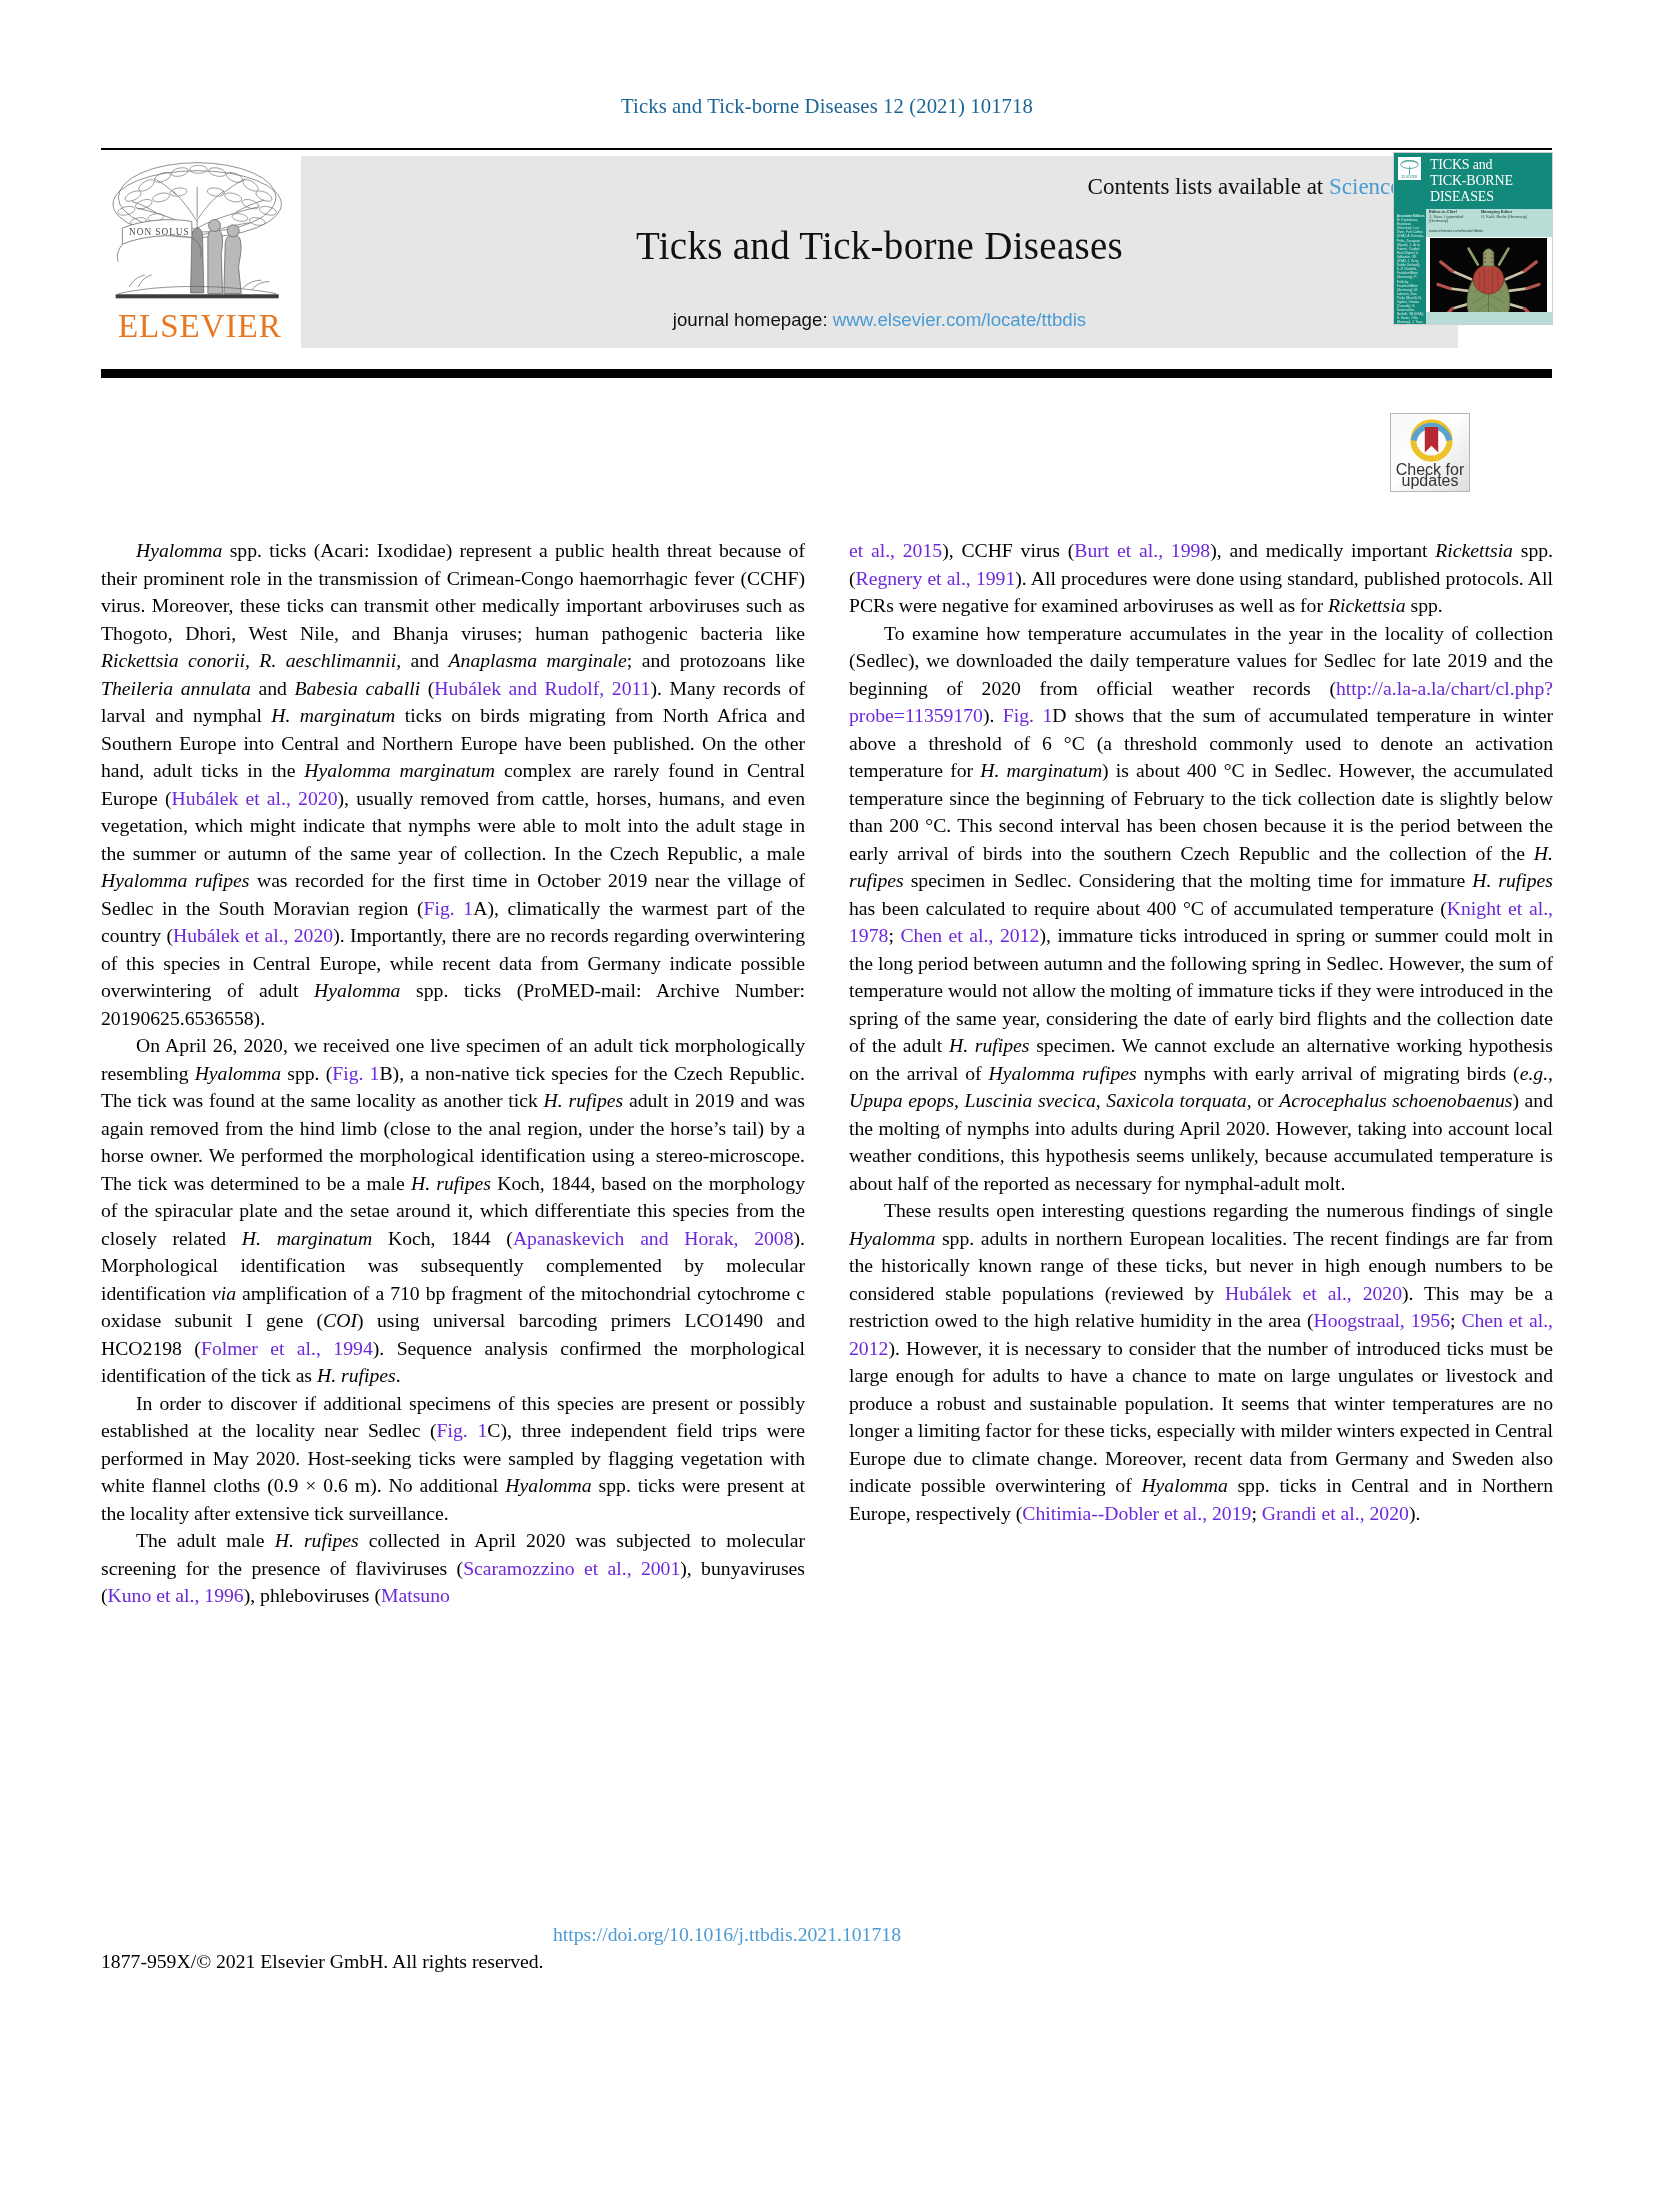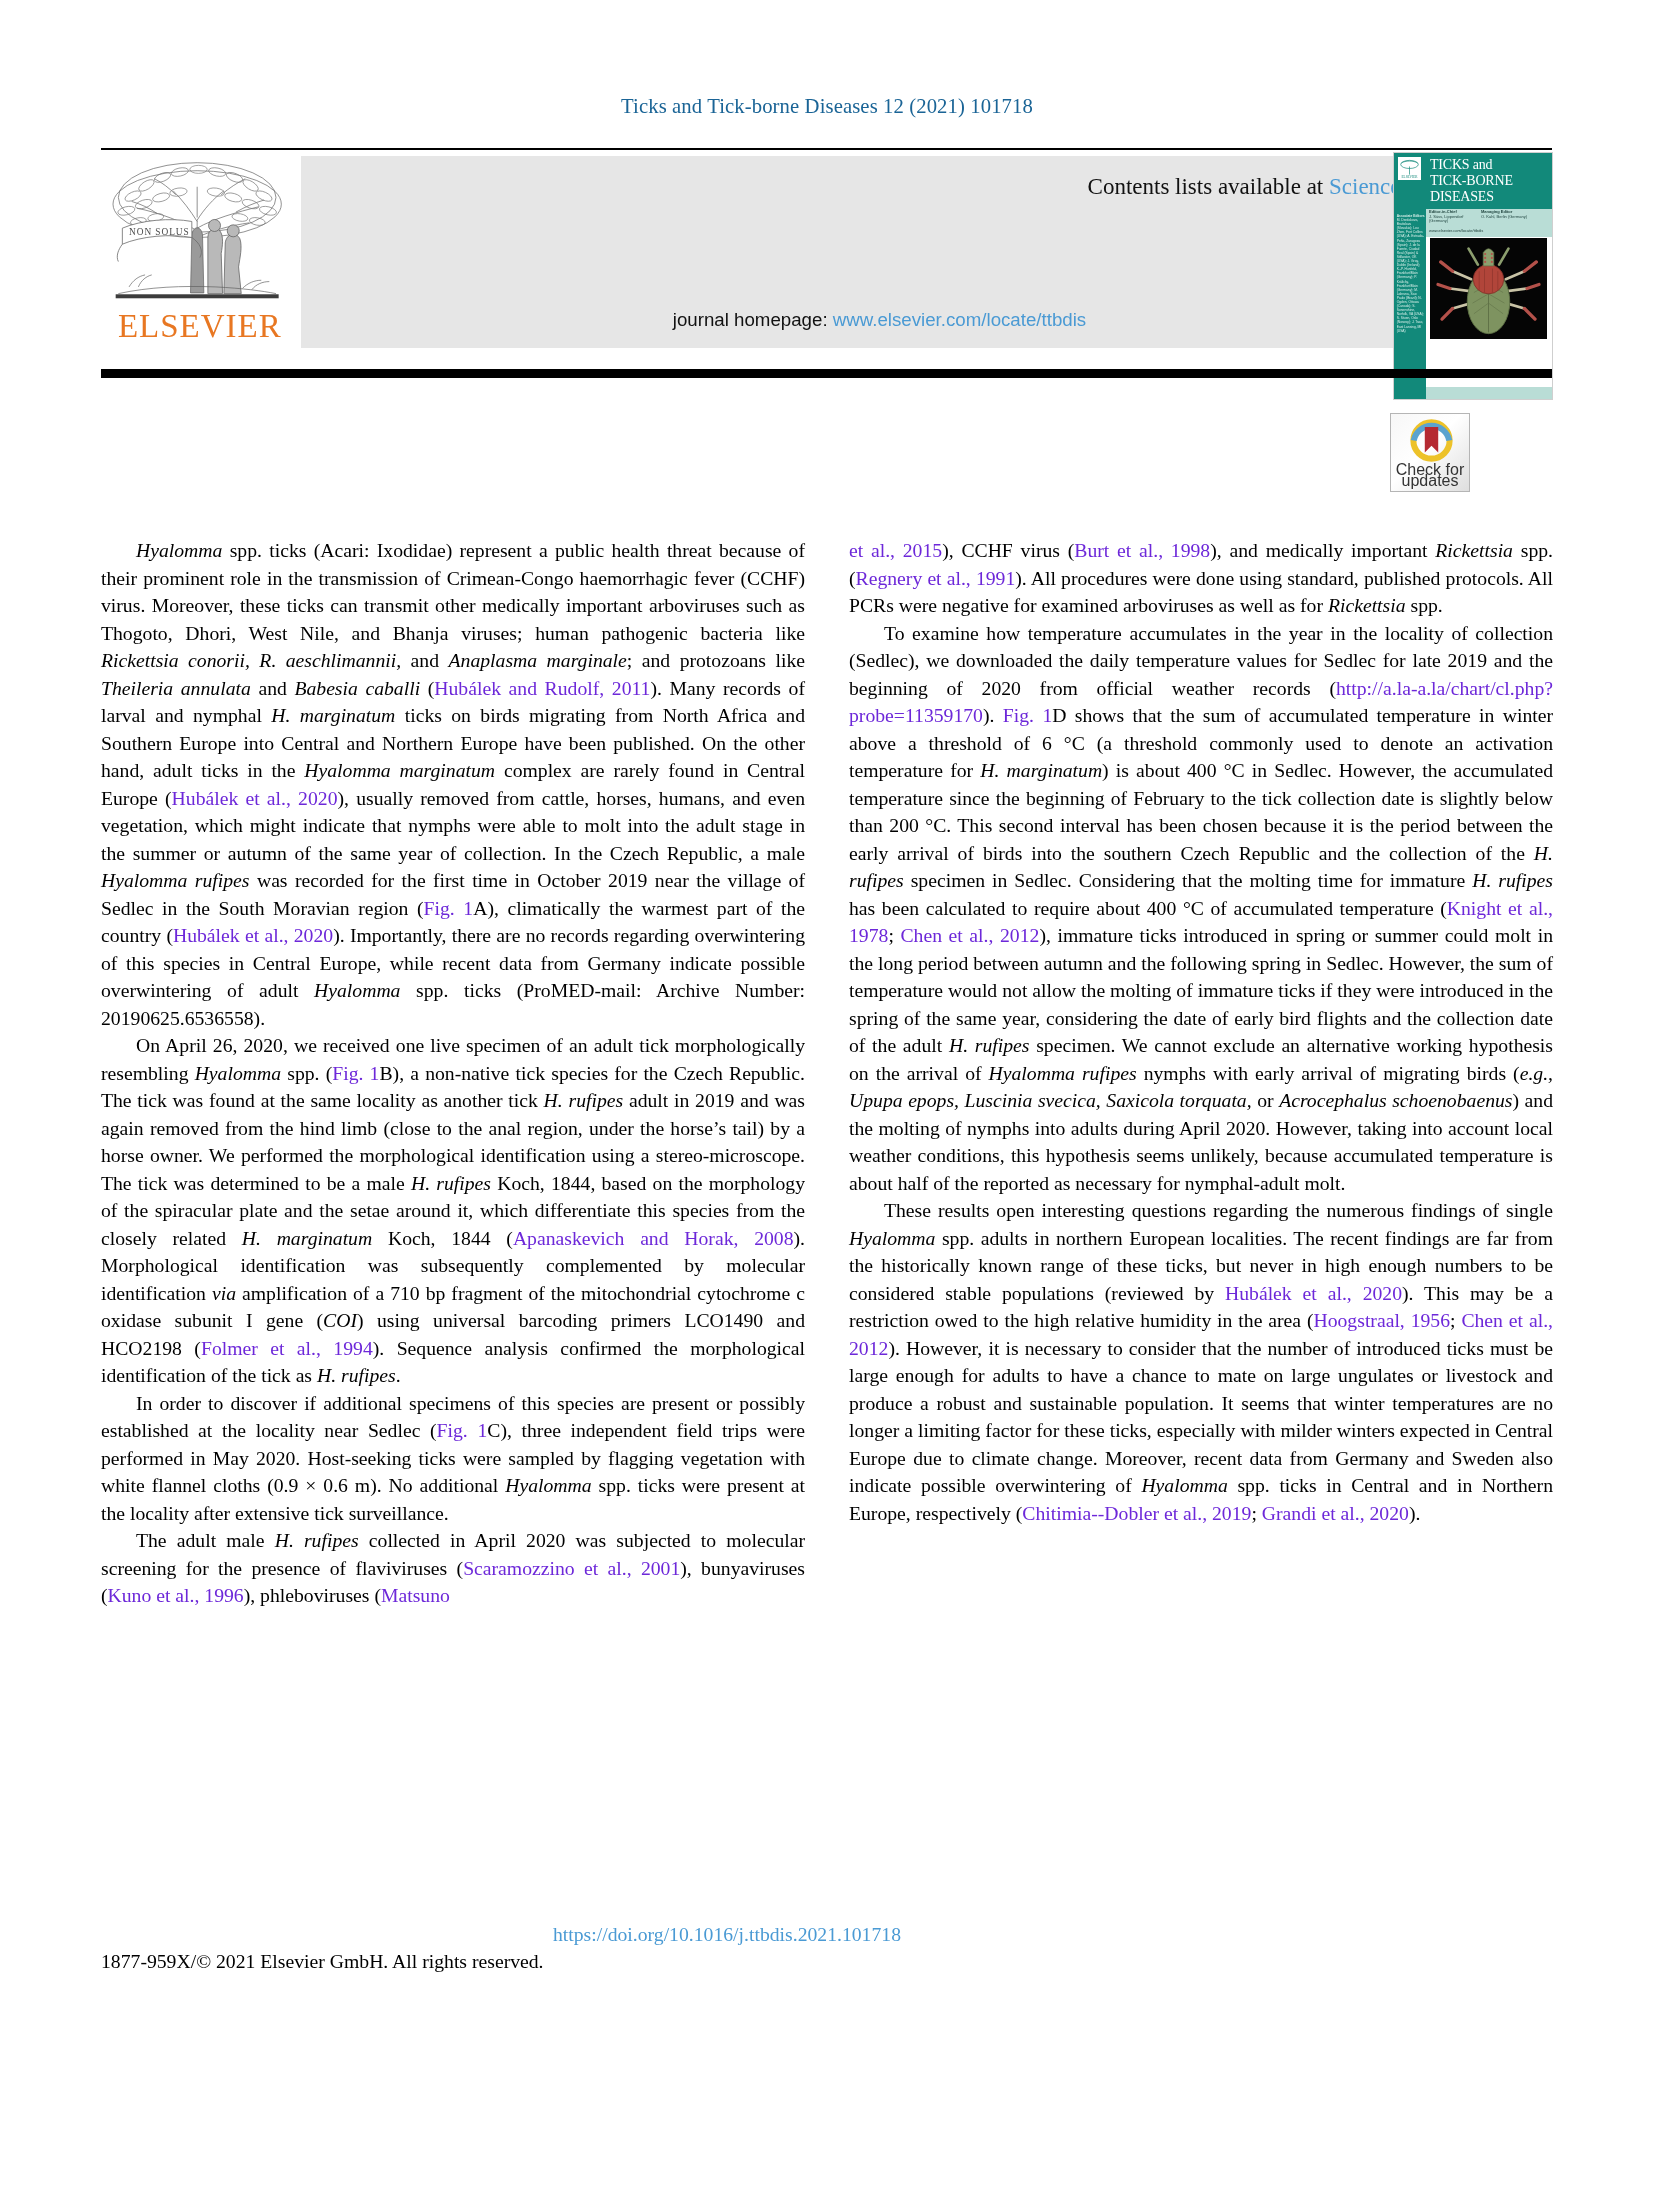--- a/index.html
+++ b/index.html
@@ -122,21 +122,21 @@
   .homepage-line .hp-link {
     color: #4a9ad4;
   }
 
   
   .cover {
     position: absolute;
     left: 1393px;
     top: 152px;
     width: 160px;
-    height: 248px;
+    height: 173px;
     background: #ffffff;
     border: 0.7px solid #cfcfcf;
     box-sizing: border-box;
     overflow: hidden;
   }
   .cover-left-strip {
     position: absolute;
     left: 0; top: 0;
     width: 32px; height: 100%;
     background: #12897a;
@@ -374,20 +374,21 @@
           <path d="M30 196 C36 186 44 180 54 178 M44 196 C48 186 56 180 64 178"></path>
           <path d="M200 198 C208 190 218 186 228 186 M214 200 C220 192 230 188 240 188"></path>
         </g>
         <rect x="10" y="207" width="244" height="6" fill="#3c3c3c"></rect>
       </svg>
       <div class="elsevier-wordmark">ELSEVIER</div>
     </div>
 
     <div class="journal-box">
       <div class="contents-line"><span>Contents lists available at </span><span class="sd-link">ScienceDirect</span></div>
+      <div class="journal-title">Ticks and Tick-borne Diseases</div>
       <div class="homepage-line"><span>journal homepage: </span><span class="hp-link">www.elsevier.com/locate/ttbdis</span></div>
     </div>
   </div>
 
   <div class="cover">
     <div class="cover-left-strip"></div>
     <div class="cover-top"></div>
     <svg style="position:absolute;left:4px;top:4px;width:23px;height:23px;" viewBox="0 0 34 34">
       <rect x="0" y="0" width="34" height="34" fill="#ffffff"></rect>
       <g stroke="#12897a" stroke-width="1" fill="none">

